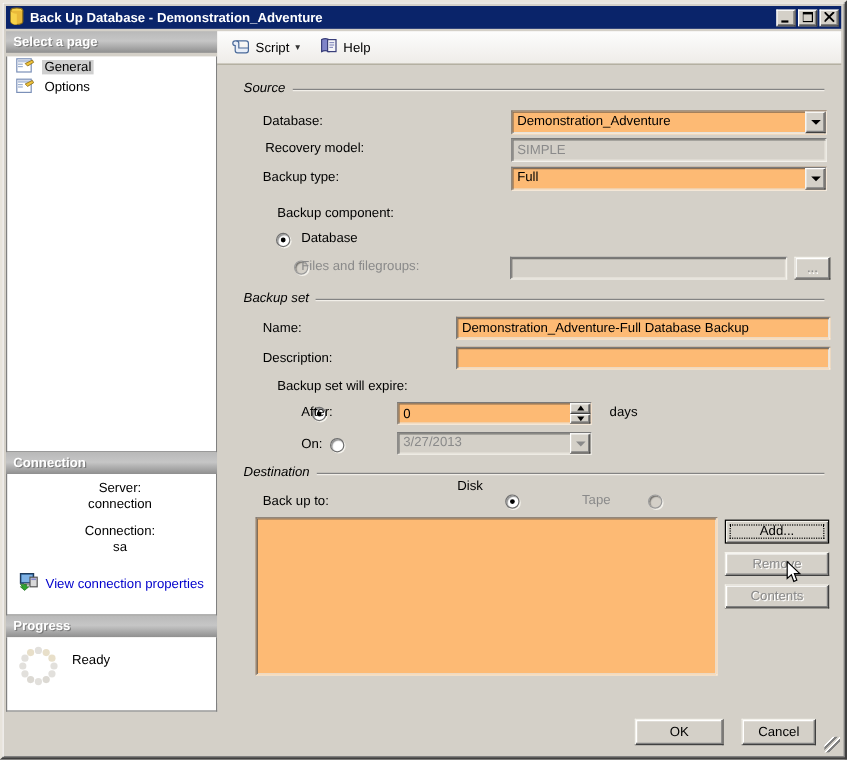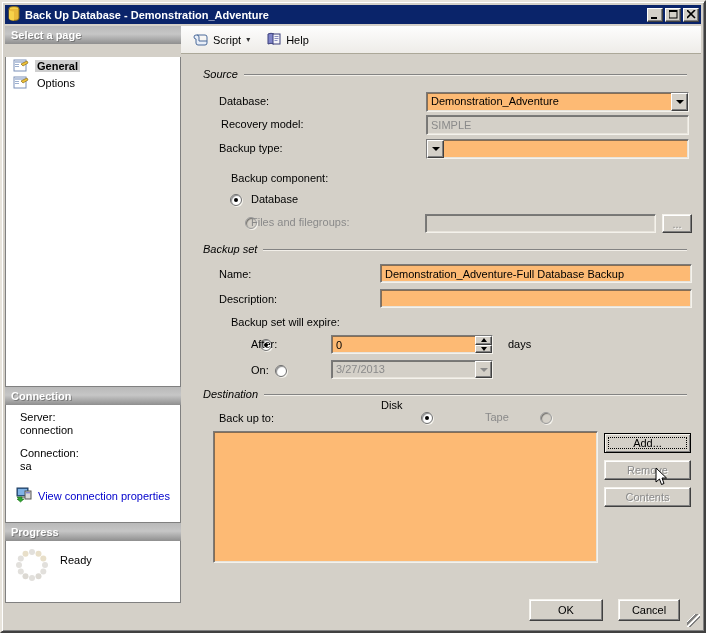--- a/index.html
+++ b/index.html
@@ -23,21 +23,21 @@
   .winbtn svg{display:block;}
   
   .sidebar{position:absolute;left:3px;top:24px;width:176px;bottom:45px;}
   .side-header{height:18px;background:linear-gradient(#b9b9b9,#c6c6c6 45%,#8f8f8f);
     color:#fff;font-weight:bold;padding:3px 0 0 6px;font-size:11px;
     text-shadow:1px 1px 0 rgba(90,90,90,.6);}
   .side-panel{background:#fff;border:1px solid #808080;border-top:none;}
   .page-item{display:flex;align-items:center;height:17px;padding-left:7px;gap:6px;cursor:default;}
   .page-item .lbl{padding:0 2px;}
   .page-item.selected .lbl{background:#cfcfcf;}
-  .kv{margin:0 0 0 14px;line-height:13px;}
+  .kv{margin:0 0 0 14px;line-height:13px;text-align:center;}
   .linkrow{display:flex;align-items:center;gap:5px;margin:14px 0 0 10px;}
   a.conn-link{color:#0000cc;cursor:pointer;}
   
   .toolbar{position:absolute;left:179px;top:24px;right:3px;height:28px;
     background:linear-gradient(#fdfdfd,#eeece8);border-bottom:1px solid #aca899;
     display:flex;align-items:center;padding-left:6px;gap:4px;}
   .tbtn{display:flex;align-items:center;gap:4px;padding:2px 5px;border:1px solid transparent;cursor:pointer;}
   .chev{font-size:8px;color:#333;margin-left:1px;}
   
   .content{position:absolute;left:179px;top:53px;right:3px;bottom:45px;background:#d4d0c8;}
@@ -116,21 +116,21 @@
     <span class="winbtn">
       <svg width="9" height="9">
           <path d="M0 0 L8 8 M8 0 L0 8" stroke="#000" stroke-width="1.6"></path>
         </svg>
     </span>
   </div>
 
   <div class="sidebar">
     <div class="side-header">Select a page</div>
     <div class="side-panel" style="height:330px;">
-      <div class="page-item selected" style="margin-top:13px;font-weight:bold;">
+      <div class="page-item selected" style="margin-top:3px;">
         <span>
           <svg width="16" height="14" viewBox="0 0 16 14">
             <rect x="1" y="2" width="12" height="11" fill="#fff" stroke="#7b90b8"></rect>
             <rect x="2" y="3" width="10" height="2" fill="#b9c6de"></rect>
             <rect x="2" y="6" width="4" height="1" fill="#9db0cf"></rect>
             <rect x="2" y="8" width="4" height="1" fill="#9db0cf"></rect>
             <path d="M8 6 L14 3 L15 5 L10 8 Z" fill="#f0c33a" stroke="#8a6d1a" stroke-width="0.7"></path>
           </svg>
         </span>
         <span class="lbl">General</span>
@@ -237,20 +237,21 @@
         </span>
     </div>
 
     <span class="abs lab" style="left:40px;top:63px;">Recovery model:</span>
     <div class="abs sunken field gray" style="left:245px;top:60px;width:263px;height:20px;">
       <span>SIMPLE</span>
     </div>
 
     <span class="abs lab" style="left:38px;top:87px;">Backup type:</span>
     <div class="abs sunken combo" style="left:245px;top:84px;width:263px;height:20px;">
+      <span class="val">Full</span>
       <span class="drop-btn">
           <span class="tri"></span>
         </span>
     </div>
 
     <span class="abs lab" style="left:50px;top:117px;">Backup component:</span>
 
     <span class="abs radio checked" style="left:49px;top:139px;"></span>
     <span class="abs lab" style="left:70px;top:138px;">Database</span>
 

